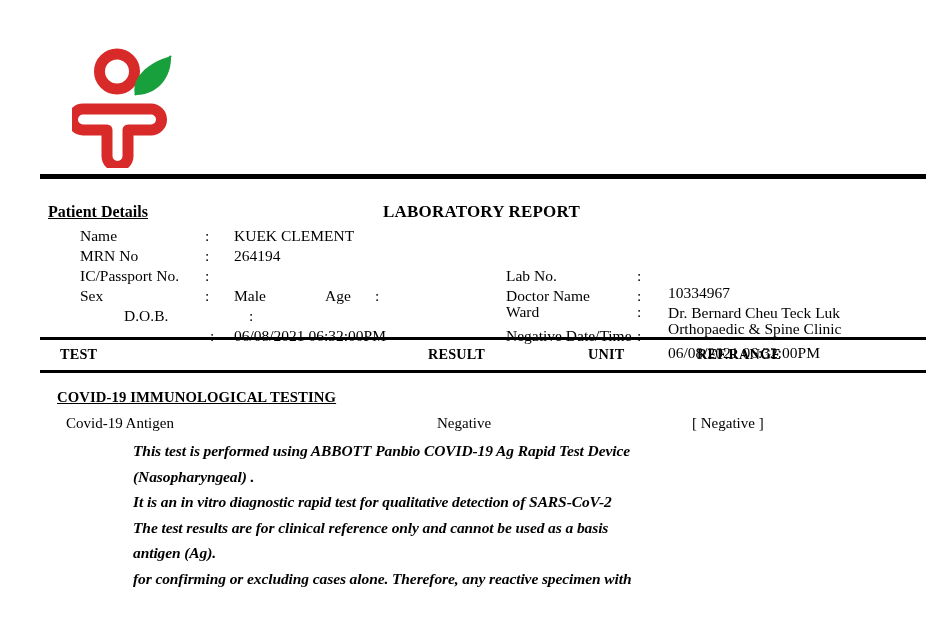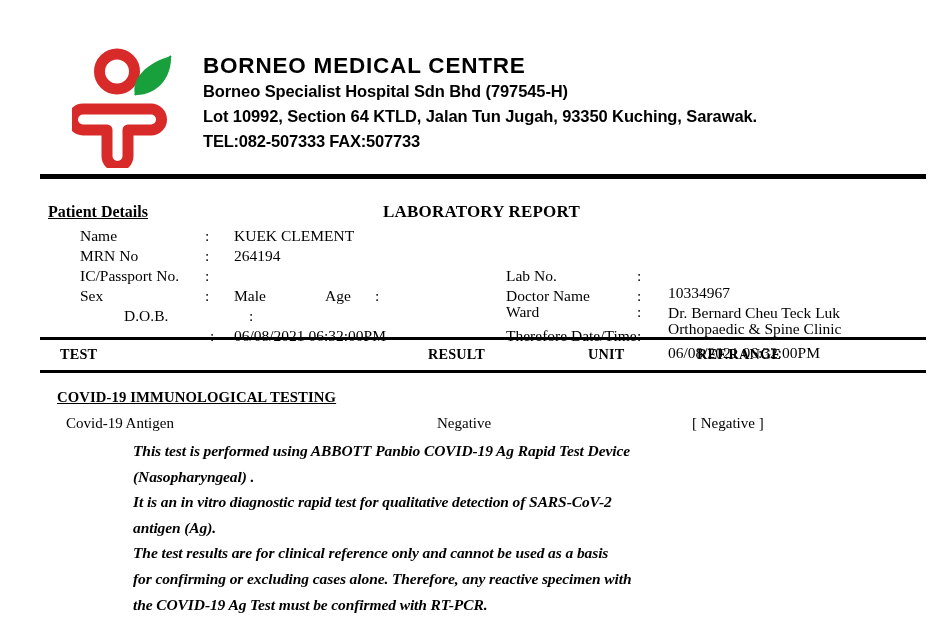--- a/index.html
+++ b/index.html
@@ -224,26 +224,20 @@
                A 10.5 10.5 0 0 1 35 110
                L 35 84
                L 11 84
                A 10.5 10.5 0 0 1 11 63 Z" fill="none" stroke="#D82A28" stroke-width="11" stroke-linejoin="round"></path>
 
       <path d="M 99 10 C 74 17 59 33 63 49 C 83 50 100 33 99 10 Z" fill="#17A03C"></path>
       <path d="M 63 49 C 72 38 85 24 99 10" fill="none" stroke="#17A03C" stroke-width="2.2"></path>
     </svg>
   </div>
 
-  <div id="org-block">
-    <div class="org-name">BORNEO MEDICAL CENTRE</div>
-    <div class="org-line">Borneo Specialist Hospital Sdn Bhd (797545-H)</div>
-    <div class="org-line">Lot 10992, Section 64 KTLD, Jalan Tun Jugah, 93350 Kuching, Sarawak.</div>
-    <div class="org-line tel">TEL:082-507333 FAX:507733</div>
-  </div>
 
   <div id="header-rule"></div>
 </div>
 
 <div id="patient-section">
 
   <div id="patient-details-title">Patient Details</div>
 
   <div id="report-title">LABORATORY REPORT</div>
 
@@ -297,21 +291,21 @@
     <span class="pd-value">Dr. Bernard Cheu Teck Luk</span>
   </div>
 
   <div class="pd-row col-right" style="top:102px;">
     <span class="pd-label">Ward</span>
     <span class="pd-colon">:</span>
     <span class="pd-value">Orthopaedic &amp; Spine Clinic</span>
   </div>
 
   <div class="pd-row col-right wide" style="top:126px;">
-    <span class="pd-label">Therefore Date/Time</span>
+    <span class="pd-label">Negative Date/Time</span>
     <span class="pd-colon">:</span>
     <span class="pd-value">06/08/2021  06:32:00PM</span>
   </div>
 </div>
 
 <div id="table-rule-top"></div>
 
 <div id="table-head">
   <span class="th th-test">TEST</span>
   <span class="th th-result">RESULT</span>
@@ -327,17 +321,16 @@
   <span class="r-test">Covid-19 Antigen</span>
   <span class="r-result">Negative</span>
   <span class="r-unit"></span>
   <span class="r-range">[ Negative ]</span>
 </div>
 
 <div id="comments">
   <div class="comment-line">This test is performed using ABBOTT Panbio COVID-19 Ag Rapid Test Device</div>
   <div class="comment-line">(Nasopharyngeal) .</div>
   <div class="comment-line">It is an in vitro diagnostic rapid test for qualitative detection of SARS-CoV-2</div>
+  <div class="comment-line">The test results are for clinical reference only and cannot be used as a basis</div>
   <div class="comment-line">antigen (Ag).</div>
-  <div class="comment-line">The test results are for clinical reference only and cannot be used as a basis</div>
   <div class="comment-line">for confirming or excluding cases alone. Therefore, any reactive specimen with</div>
-  <div class="comment-line">the COVID-19 Ag Test must be confirmed with RT-PCR.</div>
 </div>
 
 </body></html>

